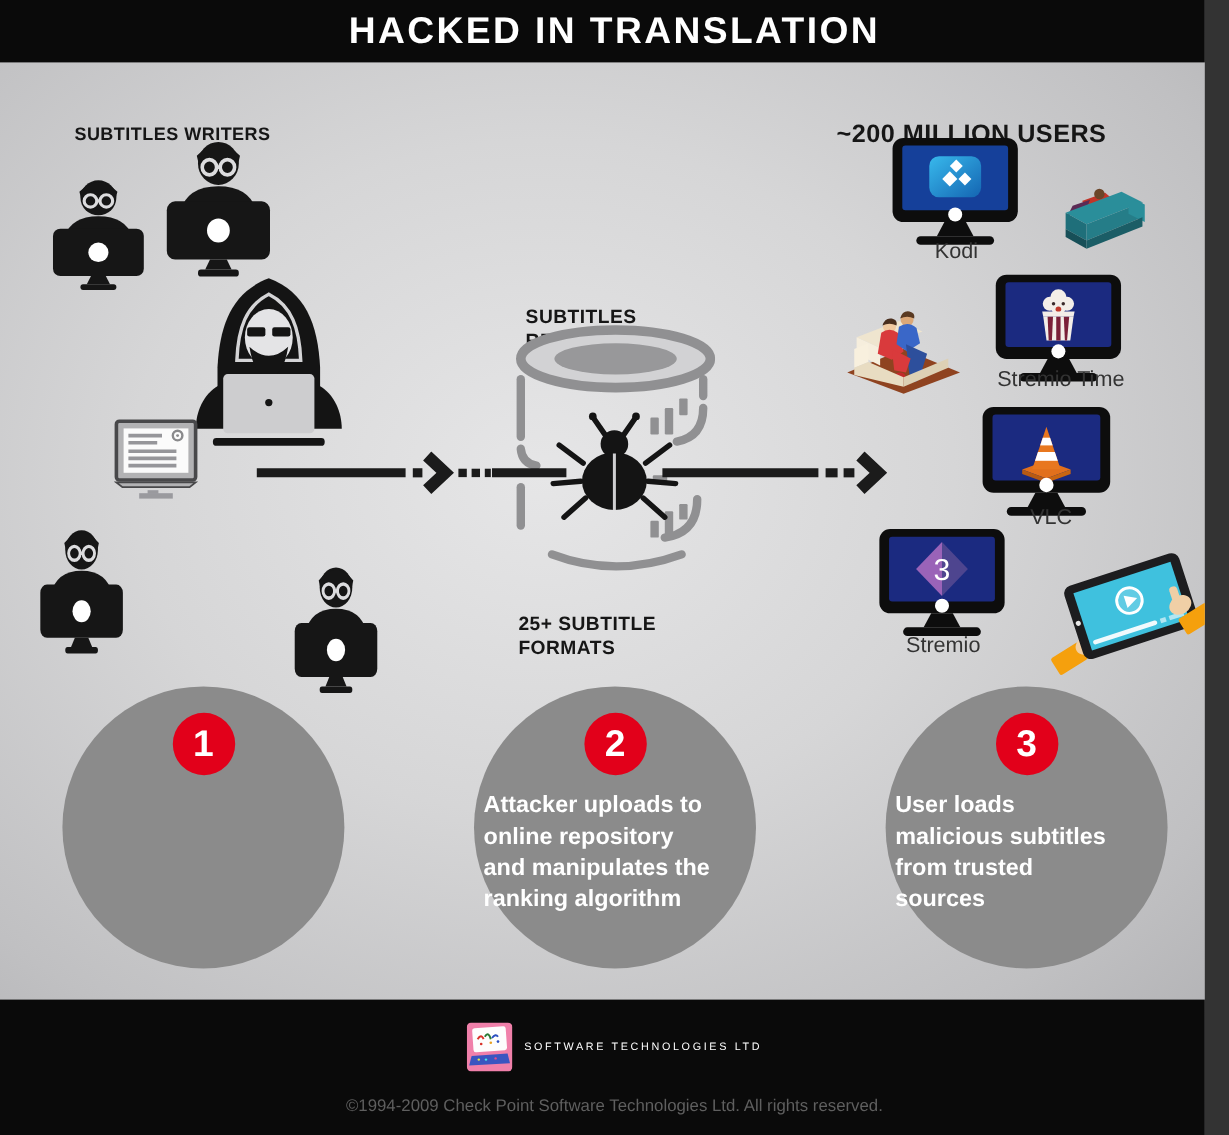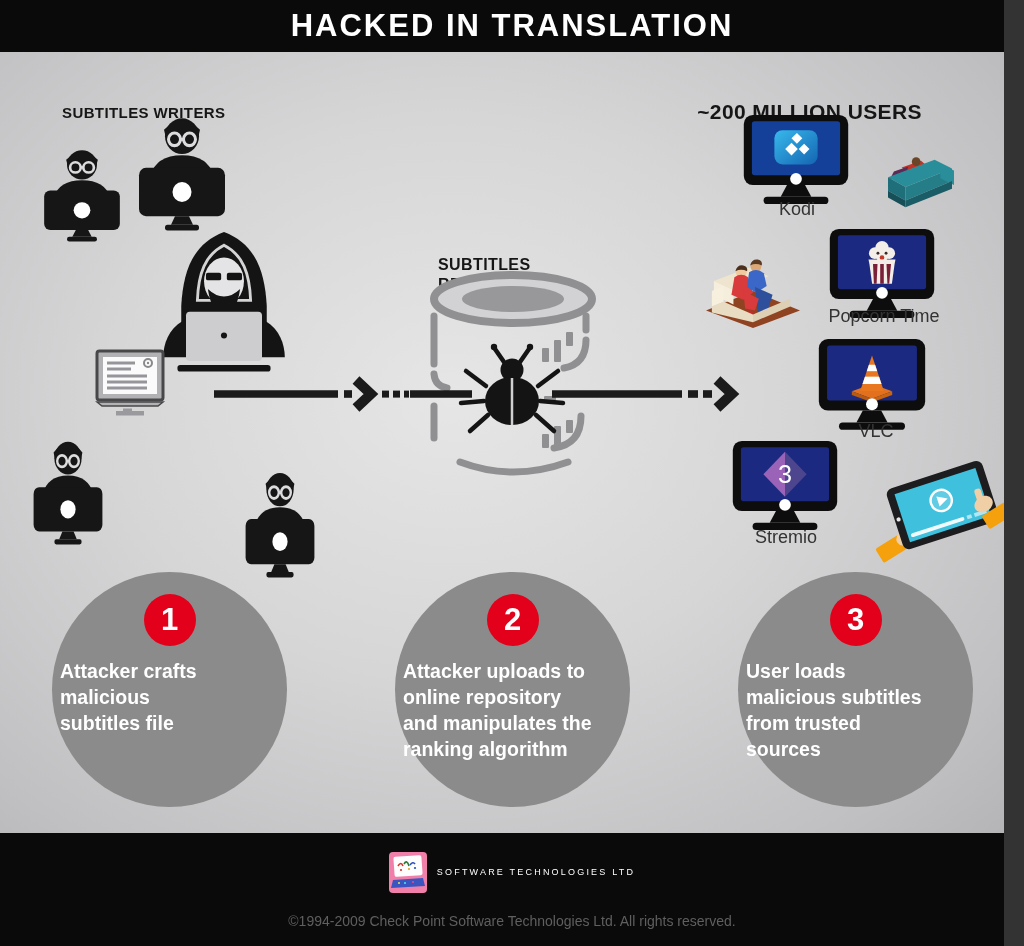--- a/index.html
+++ b/index.html
@@ -116,20 +116,22 @@
     </g>
     <circle cx="53" cy="14" r="4" fill="none" stroke="#8a8a8c" stroke-width="2"></circle>
     <circle cx="53" cy="14" r="1.2" fill="#8a8a8c"></circle>
     <polygon points="2,53 68,53 63,57 7,57" fill="#b2b2b4" stroke="#48484a" stroke-width="1.5"></polygon>
     <rect x="21" y="62" width="28" height="4.5" fill="#9a9a9e"></rect>
     <rect x="28" y="59.5" width="9" height="3" fill="#9a9a9e"></rect>
   </svg>
 
   <div id="repo-label" class="abs seclabel pre">SUBTITLES
 REPOSITORIES</div>
+  <div id="formats-label" class="abs seclabel pre">25+ SUBTITLE
+FORMATS</div>
 
   <svg class="abs" style="left:424px;top:268px" width="172" height="214" viewBox="0 0 172 214">
     <ellipse cx="89" cy="31" rx="79" ry="24" fill="#d2d2d4" stroke="#909092" stroke-width="8"></ellipse>
     <ellipse cx="89" cy="31" rx="51" ry="13" fill="#98989a"></ellipse>
     <g stroke="#909092" stroke-width="7" fill="none" stroke-linecap="round">
       <path d="M10 48 V 96"></path>
       <path d="M10 106 Q11 118 23 120"></path>
       <path d="M10 138 V 170"></path>
       <path d="M162 48 V 62"></path>
       <path d="M162 72 Q162 96 140 100"></path>
@@ -221,21 +223,21 @@
         <circle cx="64.5" cy="29" r="1.6" fill="#3a2a2a"></circle>
       <circle cx="60" cy="34" r="2.6" fill="#c0392b"></circle>
       <polygon points="45,36 75,36 74,41 46,41" fill="#f3eee8"></polygon>
       <polygon points="46,41 74,41 71,63 49,63" fill="#f3eee8"></polygon>
       <polygon points="50,41 55,41 54,63 51,63" fill="#7a2038"></polygon>
       <polygon points="58,41 62,41 62,63 58,63" fill="#7a2038"></polygon>
       <polygon points="65,41 70,41 68,63 66,63" fill="#7a2038"></polygon>
     </g>
     <circle cx="60" cy="73" r="6.5" fill="#fff"></circle>
   </svg>
-  <div class="abs app-label" style="left:814px;top:306px;width:140px">Popcorn Time</div>
+  <div class="abs app-label" style="left:814px;top:306px;width:140px">Stremio Time</div>
 
   <svg class="abs" style="left:698px;top:240px" width="110" height="92" viewBox="0 0 112 94">
     <polygon points="8,72 56,52 104,72 56,90" fill="#8f4320"></polygon>
     <polygon points="16,42 52,28 72,37 36,51" fill="#efe5cf"></polygon>
     <polygon points="16,42 16,56 36,66 36,51" fill="#f6eedd"></polygon>
     <circle cx="44" cy="33" r="5.5" fill="#f0c9a0"></circle>
     <path d="M38 32 Q40 25 46 26 Q51 27 50 32 Q44 29 38 32 Z" fill="#4a2f1e"></path>
     <circle cx="59" cy="27" r="5.5" fill="#dca878"></circle>
     <path d="M53 26 Q55 19 61 20 Q66 21 65 26 Q59 23 53 26 Z" fill="#5a3a22"></path>
     <path d="M37 38 q7 -5 14 0 l5 16 -10 7 -12 -5 z" fill="#d93a3c"></path>
@@ -291,23 +293,20 @@
       <rect x="90" y="77" width="5" height="4" fill="#ffffff" opacity="0.6"></rect>
       <rect x="98" y="77" width="13" height="4" fill="#ffffff" opacity="0.6"></rect>
     </g>
     <rect x="112" y="62" width="28" height="16" rx="2" fill="#f5a00d" transform="rotate(-32 126 70)"></rect>
     <ellipse cx="112" cy="58" rx="10" ry="8" fill="#f0cfa6" transform="rotate(-32 112 58)"></ellipse>
     <rect x="104" y="42" width="7" height="16" rx="3" fill="#f0cfa6" transform="rotate(-18 107 50)"></rect>
   </svg>
 
   <div class="abs step" style="left:52px;top:572px">
     <div class="badge">1</div>
-    <div class="step-text pre">Attacker crafts
-malicious
-subtitles file</div>
   </div>
   <div class="abs step" style="left:395px;top:572px">
     <div class="badge">2</div>
     <div class="step-text pre">Attacker uploads to
 online repository
 and manipulates the
 ranking algorithm</div>
   </div>
   <div class="abs step" style="left:738px;top:572px">
     <div class="badge">3</div>

